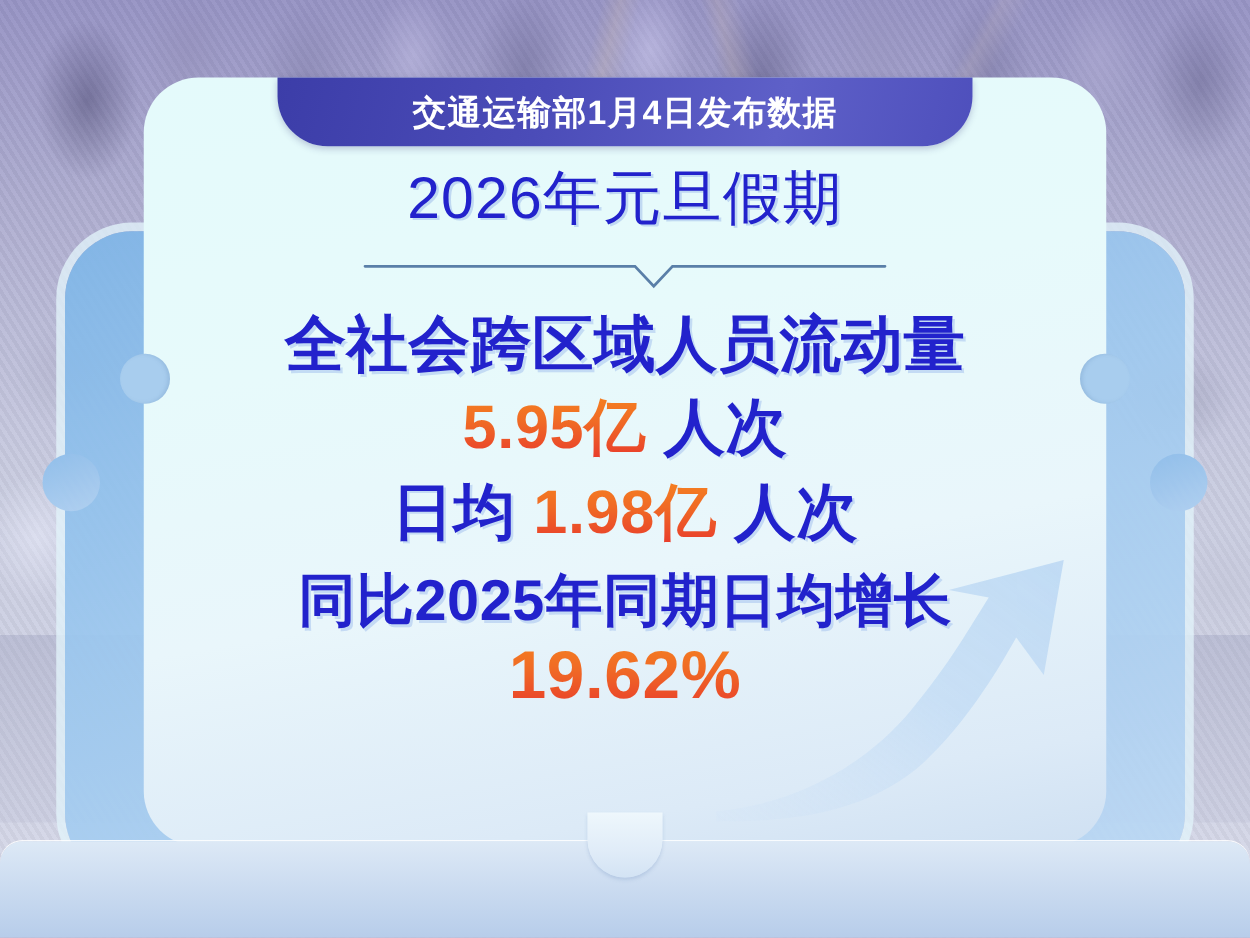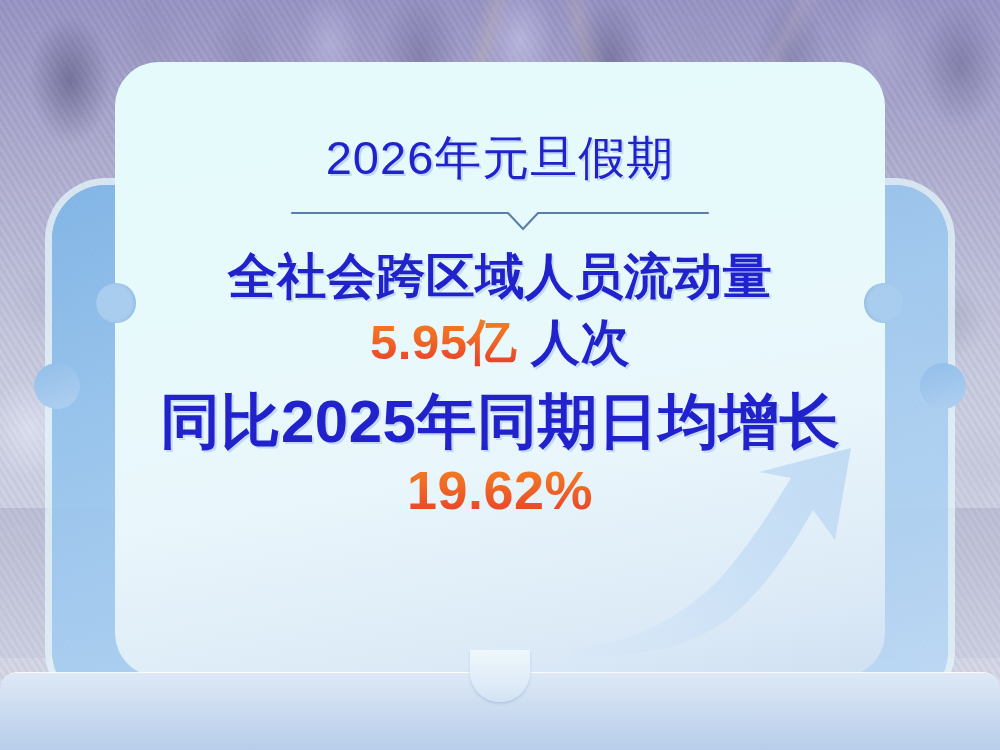--- a/index.html
+++ b/index.html
@@ -161,21 +161,21 @@
 
   .line {
     line-height: 1.22;
     white-space: nowrap;
     font-weight: bold;
     letter-spacing: 0.5px;
   }
   .line.l1 { font-size: 49px; margin-top: 2px; }
   .line.l2 { font-size: 49px; margin-top: 6px; }
   .line.l3 { font-size: 49px; margin-top: 8px; }
-  .line.l4 { font-size: 60px; margin-top: 12px; }
+  .line.l4 { font-size: 46px; margin-top: 12px; }
   .line.l5 { font-size: 54px; margin-top: 0; }
 
   .blue {
     color: #2222cc;
     text-shadow: 2px 2px 0 rgba(165,195,238,.55);
     text-align: center;
   }
   .hot {
     background: linear-gradient(180deg, #f58220 0%, #f06a25 42%, #e8392c 100%);
     -webkit-background-clip: text;
@@ -245,20 +245,23 @@
       <div class="stat-block">
 
         <div class="line l1">
           <span class="blue">全社会跨区域人员流动量</span>
         </div>
 
         <div class="line l2">
           <span class="hot">5.95亿</span><span class="sp"></span><span class="blue">人次</span>
         </div>
 
+        <div class="line l3">
+          <span class="blue">日均</span><span class="sp"></span><span class="hot">1.98亿</span><span class="sp"></span><span class="blue">人次</span>
+        </div>
 
         <div class="line l4">
           <span class="blue">同比2025年同期日均增长</span>
         </div>
 
         <div class="line l5">
           <span class="hot">19.62%</span>
         </div>
 
       </div>
@@ -274,17 +277,20 @@
       </defs>
       <path d="M10 205 C 70 200, 128 170, 166 124 C 196 88, 214 56, 228 34
                L 196 28 L 288 4 L 272 96 L 250 66
                C 232 98, 208 136, 176 166 C 132 206, 70 214, 10 213 Z" fill="url(#arrGrad)"></path>
     </svg>
   </div>
 
   <div class="notch left"></div>
   <div class="notch right"></div>
 
+  <div class="banner">
+    <span class="banner-text">交通运输部1月4日发布数据</span>
+  </div>
 
   <div class="bottom-tab"></div>
   <div class="bottom-panel"></div>
 
 </div>
 
 </body></html>

